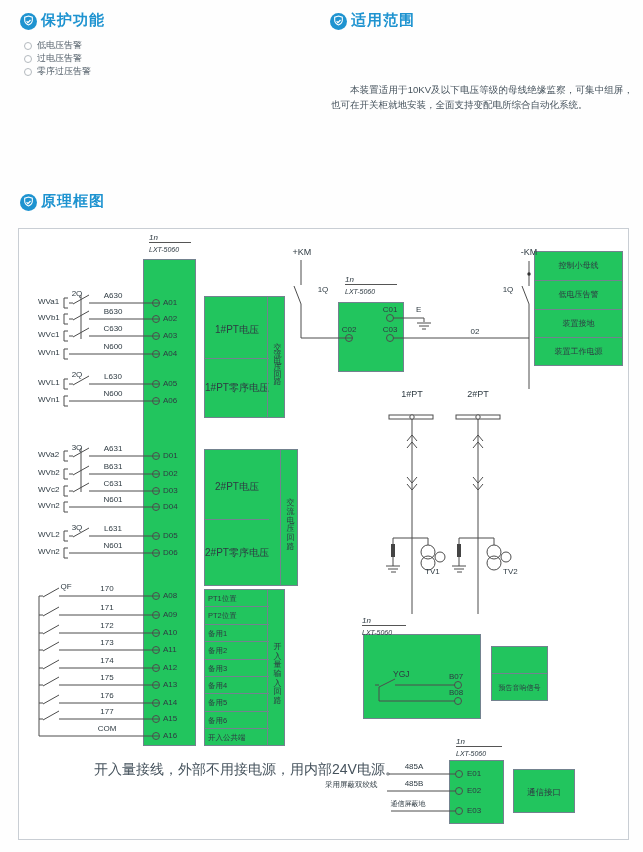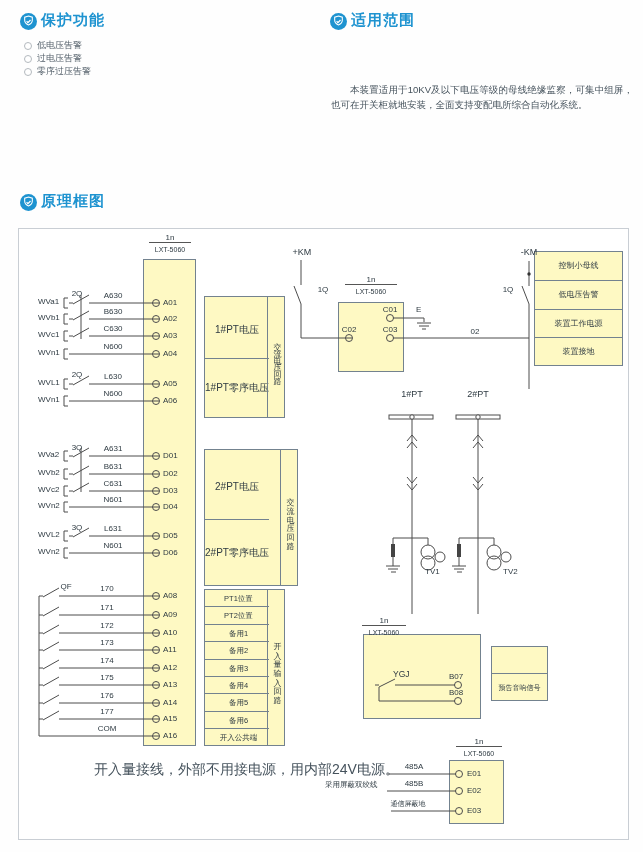--- a/index.html
+++ b/index.html
@@ -1,37 +1,37 @@
 <!DOCTYPE html>
 <html><head>
 <meta charset="utf-8">
 <style>
   html,body{margin:0;padding:0;background:#fff;}
   #page{position:relative;width:643px;height:852px;background:#fefefe;
         font-family:"Liberation Sans",sans-serif;color:#333;overflow:hidden;}
-  .abs{position:absolute;text-align:center;}
+  .abs{position:absolute;}
   .hd{position:absolute;font-size:15px;font-weight:bold;color:#1e93d0;letter-spacing:1px;white-space:nowrap;}
   .hicon{position:absolute;width:17px;height:17px;}
   .bullet{position:absolute;font-size:9px;color:#55616b;white-space:nowrap;}
   .ring{display:inline-block;width:6px;height:6px;border:1.5px solid #b3b9be;border-radius:50%;
         vertical-align:middle;margin-right:5px;background:#fff;}
   .para{position:absolute;font-size:9.5px;line-height:15px;color:#45525c;text-align:justify;}
   .indent{text-indent:2em;margin-top:44px;}
   #diagram{position:absolute;left:18px;top:228px;width:609px;height:610px;
            border:1px solid #c9ced4;background:#fff;}
   #wires{position:absolute;left:0;top:0;z-index:2;}
   .w{stroke:#4d4d4d;stroke-width:1;fill:none;}
   .tc{stroke:#4d4d4d;stroke-width:1;fill:none;}
   .dotf{fill:#333;}
   .fuse{fill:#444;stroke:none;}
   .bb{fill:#fff;stroke:#4d4d4d;stroke-width:1;}
-  .blk{position:absolute;background:#fef9c3;border:1px solid #73828f;z-index:1;box-sizing:border-box;}
+  .blk{position:absolute;background:#22c55e;border:1px solid #73828f;z-index:1;box-sizing:border-box;}
   .lbl{position:absolute;font-size:8px;line-height:9px;z-index:4;white-space:nowrap;color:#2e3a42;}
   .c{text-align:center;}
-  .dev{position:absolute;font-size:8px;line-height:9px;z-index:4;text-align:center;color:#2e3a42;}
+  .dev{position:absolute;font-size:8px;line-height:9px;z-index:4;color:#2e3a42;font-style:italic;}
   .dev.top{border-bottom:1px solid #555;}
   .cellT{position:absolute;font-size:10px;color:#2e3a42;text-align:center;width:100%;z-index:4;}
   .vside{position:absolute;right:0;top:0;width:16px;height:100%;border-left:1px solid #73828f;
          writing-mode:vertical-rl;display:flex;align-items:center;justify-content:center;
          font-size:8px;color:#2e3a42;z-index:4;}
   .rowline{border-bottom:1px solid #73828f;}
   .b3row{height:17.4px;line-height:17.4px;font-size:7.5px;padding-left:3px;color:#2e3a42;
          border-bottom:1px solid #73828f;box-sizing:border-box;}
   .b3row:last-child{border-bottom:none;}
   .drow{height:28.75px;line-height:28.75px;font-size:8px;text-align:center;color:#2e3a42;
@@ -101,33 +101,36 @@
         <div class="b3row">开入公共端</div>
       </div>
       <div class="vside" style="letter-spacing:9px">开入量输入回路</div>
     </div>
 
     <div class="blk" style="left:319px;top:73px;width:66px;height:70px"></div>
 
     <div class="blk" style="left:515px;top:22px;width:89px;height:115px">
       <div class="drow">控制小母线</div>
       <div class="drow">低电压告警</div>
+      <div class="drow">装置接地</div>
       <div class="drow">装置工作电源</div>
-      <div class="drow">装置接地</div>
     </div>
 
     <div class="blk" style="left:344px;top:405px;width:118px;height:85px"></div>
 
     <div class="blk" style="left:472px;top:417px;width:57px;height:55px">
       <div class="abs rowline" style="left:0;top:26px;width:100%;height:0"></div>
       <div class="cellT" style="top:36px;font-size:7px">预告音响信号</div>
     </div>
 
     <div class="blk" style="left:430px;top:531px;width:55px;height:64px"></div>
 
+    <div class="blk" style="left:494px;top:540px;width:62px;height:44px">
+      <div class="cellT" style="top:17px;font-size:8.5px">通信接口</div>
+    </div>
 
     <svg id="wires" width="609" height="610">
       <g>
         <path class="w" d="M50 74H54M70 74H140M50 90H54M70 90H140M50 107H54M70 107H140M50 125H140M50 155H54M70 155H140M50 172H140"></path>
         <path class="w" d="M54 75L70 66M54 91L70 82M54 108L70 99M54 156L70 147M62 66V110"></path>
         <path class="w" d="M49 69H45V79H49M49 85H45V95H49M49 102H45V112H49M49 120H45V130H49M49 150H45V160H49M49 167H45V177H49"></path>
         <circle class="tc" cx="137" cy="74" r="3.5"></circle>
           <circle class="tc" cx="137" cy="90" r="3.5"></circle>
         <circle class="tc" cx="137" cy="107" r="3.5"></circle>
           <circle class="tc" cx="137" cy="125" r="3.5"></circle>

